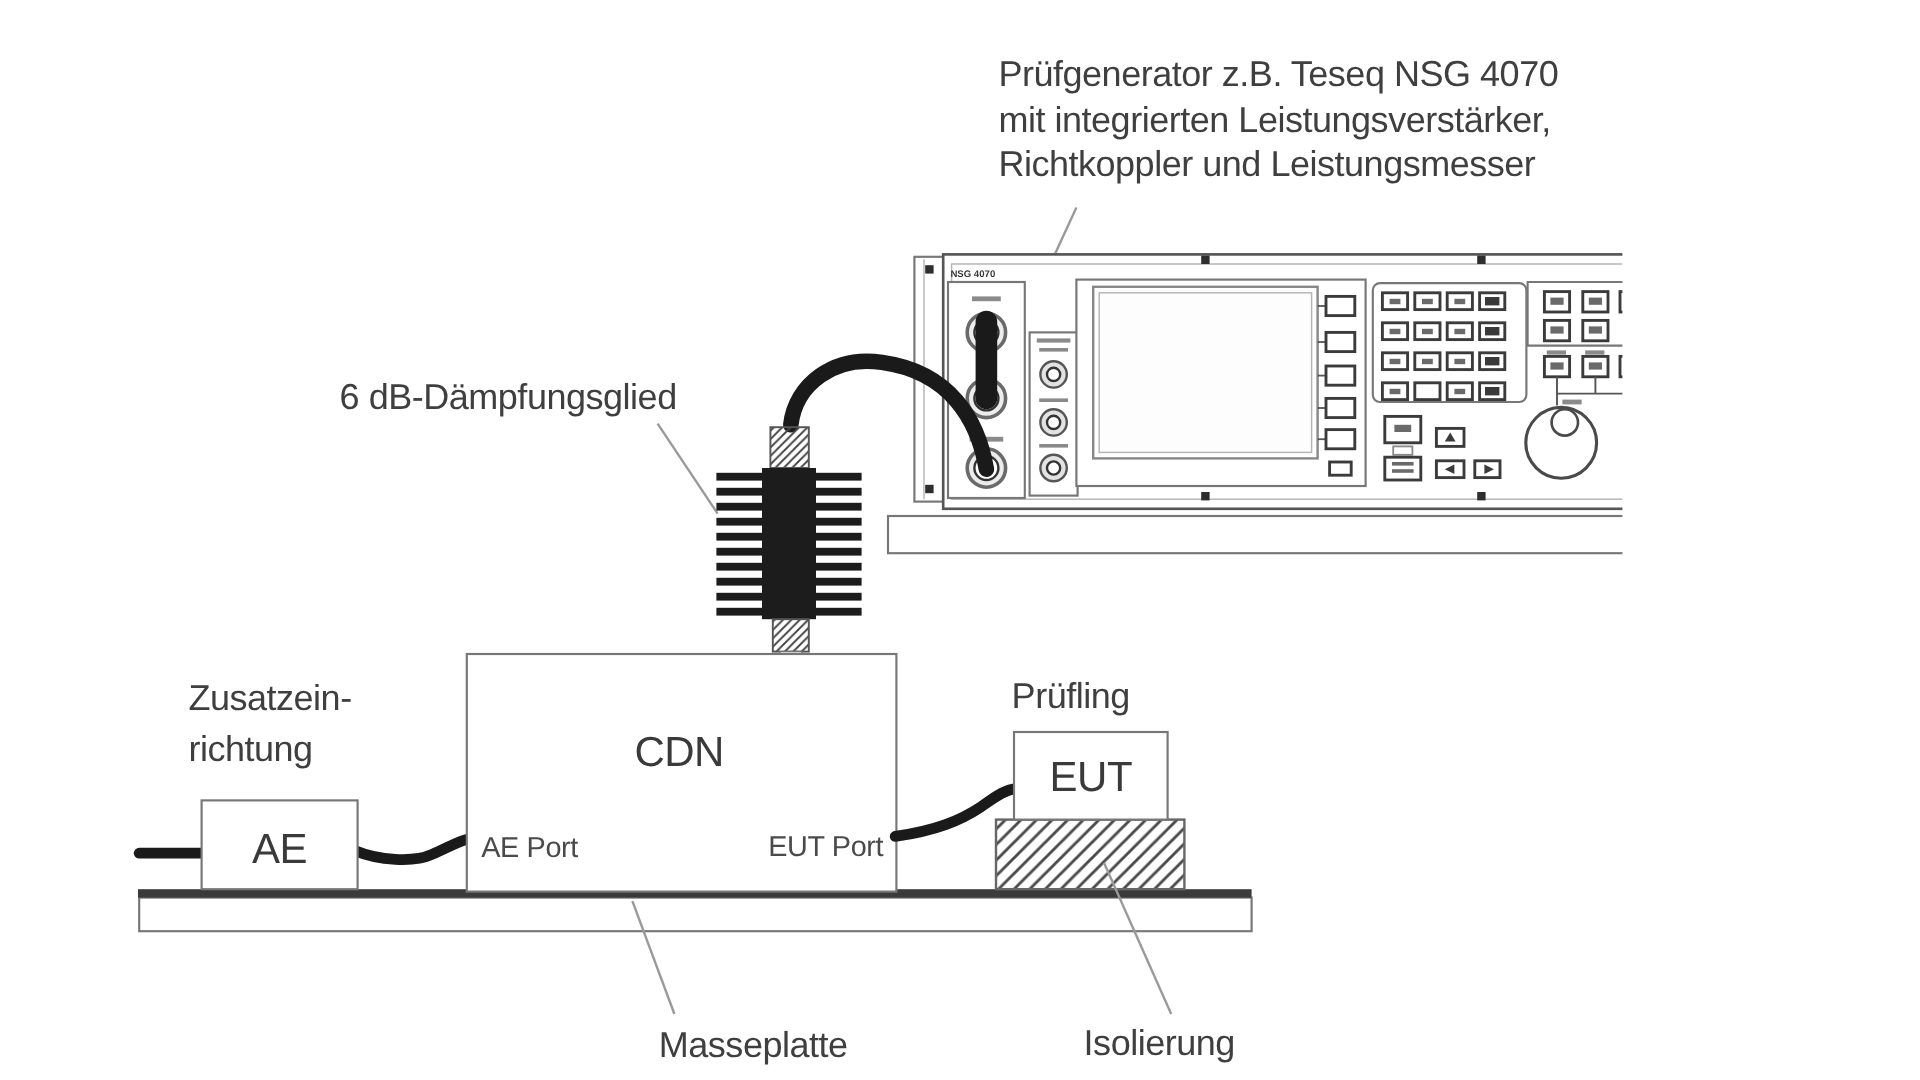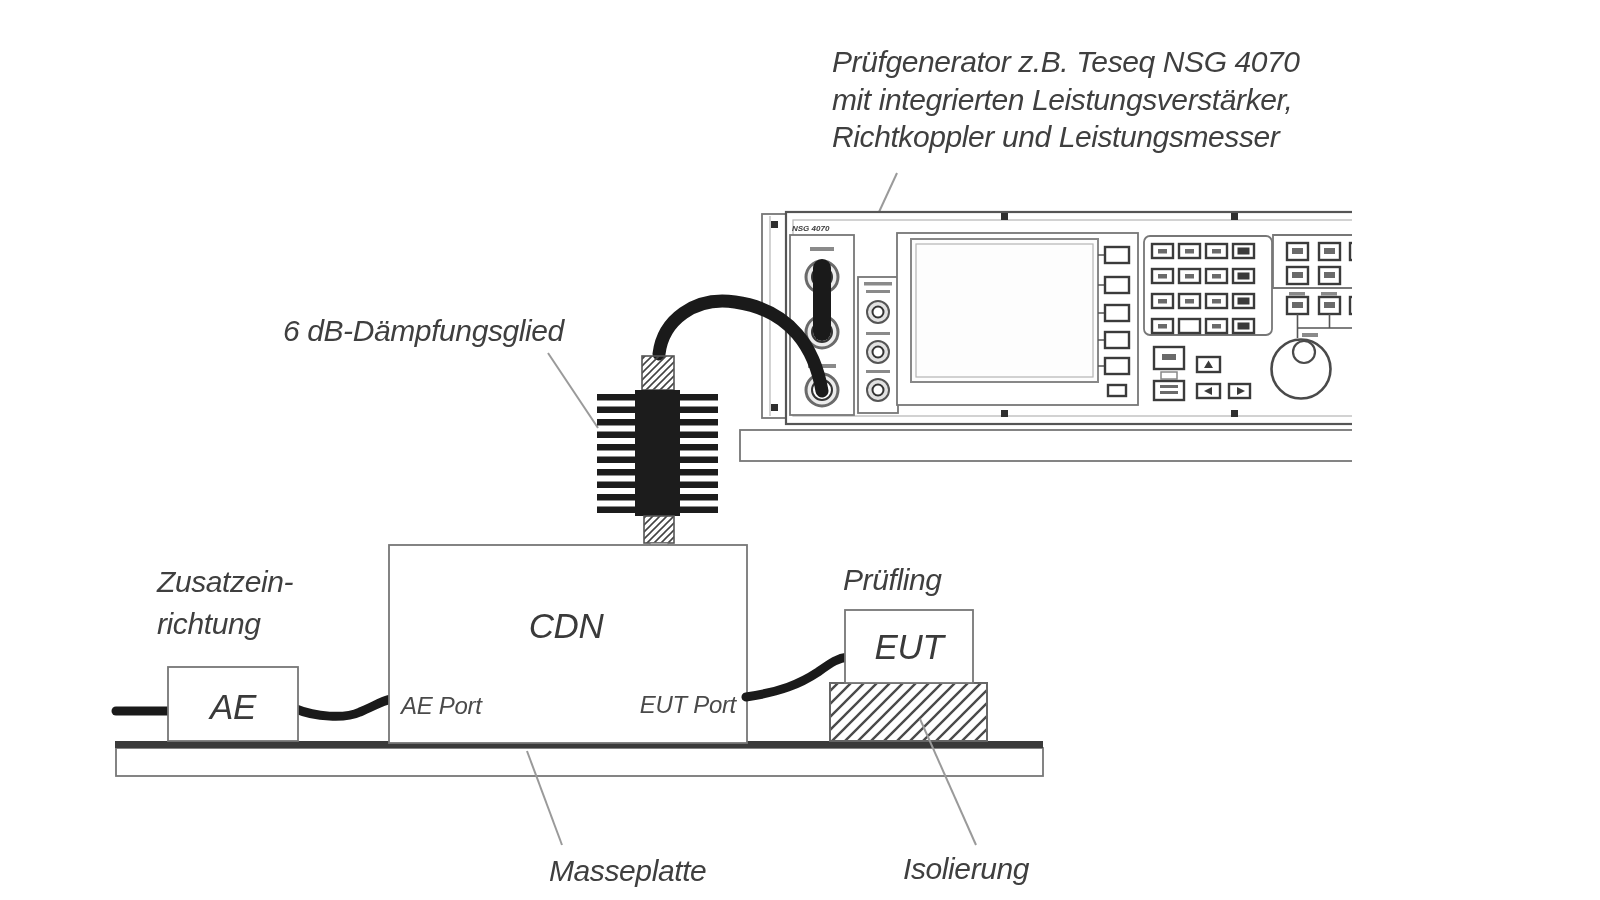--- a/index.html
+++ b/index.html
@@ -1,16 +1,16 @@
 <!DOCTYPE html>
 <html><head>
 <meta charset="utf-8">
 <style>
   html,body{margin:0;padding:0;background:#fff;}
-  .stage{position:relative;width:1352px;height:900px;background:#ffffff;overflow:hidden;font-style:italic;}
+  .stage{position:relative;width:1352px;height:900px;background:#ffffff;overflow:hidden;}
   svg{position:absolute;left:0;top:0;}
   .lbl{font-family:"Liberation Sans",sans-serif;font-size:30px;fill:#3f3f3f;letter-spacing:-0.4px;}
   .lbl-box{font-family:"Liberation Sans",sans-serif;font-size:35px;fill:#3a3a3a;letter-spacing:-0.4px;}
   .lbl-port{font-family:"Liberation Sans",sans-serif;font-size:24px;fill:#4a4a4a;letter-spacing:-0.3px;}
   .lbl-micro{font-family:"Liberation Sans",sans-serif;font-size:8px;font-weight:bold;fill:#3a3a3a;}
   .lbl-brand{font-family:"Liberation Sans",sans-serif;font-size:15px;font-weight:bold;fill:#242424;letter-spacing:1.5px;}
   .leader{stroke:#9a9a9a;stroke-width:2;fill:none;}
   .cable{stroke:#1a1a1a;fill:none;stroke-linecap:round;}
   .panel{fill:#ffffff;stroke:#777;stroke-width:1.8;}
   .edge{fill:#ffffff;stroke:#555;stroke-width:2.2;}

